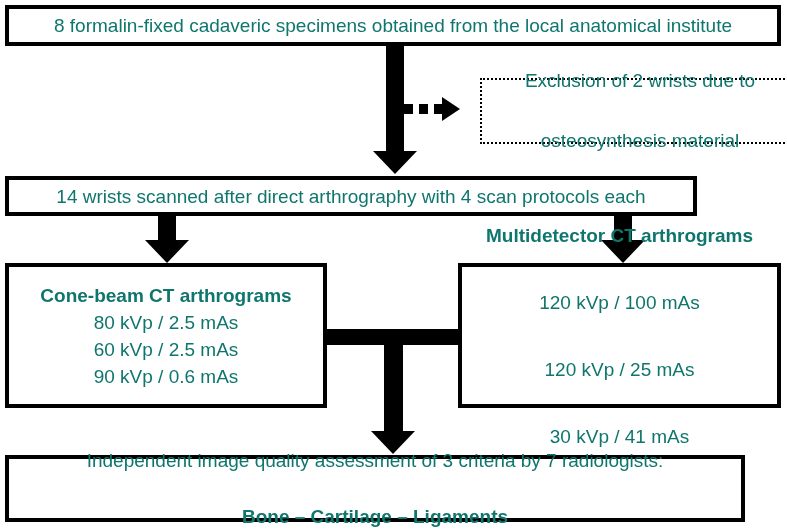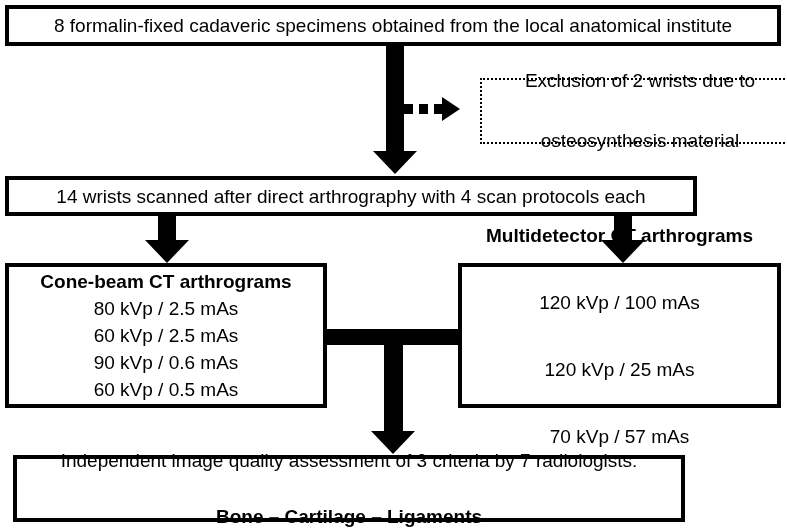--- a/index.html
+++ b/index.html
@@ -6,21 +6,21 @@
     margin: 0;
     padding: 0;
     background: #ffffff;
   }
   .frame {
     position: relative;
     width: 787px;
     height: 530px;
     background: #ffffff;
     font-family: "Liberation Sans", sans-serif;
-    color: #000000;
+    color: #0f766e;
     overflow: hidden;
   }
   .box {
     position: absolute;
     box-sizing: border-box;
     background: #ffffff;
     border: 4px solid #000000;
     display: flex;
     flex-direction: column;
     align-items: center;
@@ -79,21 +79,21 @@
   #arrow-right-stem  { left: 614px; top: 216px; width: 18px;  height: 25px; }
   #arrow-right-head  { left: 601px; top: 240px; }
 
   #box-conebeam      { left: 5px;   top: 263px; width: 322px; height: 145px; }
   #box-multidetector { left: 458px; top: 263px; width: 323px; height: 145px; gap: 40px; }
 
   #connector-bar     { left: 325px; top: 329px; width: 135px; height: 16px; }
   #merge-stem        { left: 384px; top: 334px; width: 19px;  height: 98px; }
   #merge-head        { left: 371px; top: 431px; }
 
-  #box-assessment    { left: 13px;   top: 455px; width: 672px; height: 67px; line-height: 28px; }
+  #box-assessment    { left: 5px;   top: 455px; width: 740px; height: 67px; line-height: 28px; }
 </style>
 </head>
 <body>
 
 <div class="frame">
 
   <div class="box" id="box-specimens">
     <div>8 formalin-fixed cadaveric specimens obtained from the local anatomical institute</div>
   </div>
 
@@ -115,28 +115,27 @@
   <div class="stem" id="arrow-left-stem"></div>
   <div class="head-down" id="arrow-left-head"></div>
   <div class="stem" id="arrow-right-stem"></div>
   <div class="head-down" id="arrow-right-head"></div>
 
   <div class="box" id="box-conebeam">
     <div class="title">Cone-beam CT arthrograms</div>
     <div>80 kVp / 2.5 mAs</div>
     <div>60 kVp / 2.5 mAs</div>
     <div>90 kVp / 0.6 mAs</div>
-    <div>60 kVp / 0.5 mAs</div>
   </div>
 
   <div class="box" id="box-multidetector">
     <div class="title">Multidetector CT arthrograms</div>
     <div>120 kVp / 100 mAs</div>
     <div>120 kVp / 25 mAs</div>
-    <div>70 kVp / 57 mAs</div>
+    <div>30 kVp / 41 mAs</div>
   </div>
 
   <div class="stem" id="connector-bar"></div>
   <div class="stem" id="merge-stem"></div>
   <div class="head-down" id="merge-head"></div>
 
   <div class="box" id="box-assessment">
     <div>Independent image quality assessment of 3 criteria by 7 radiologists:</div>
     <div class="bold-line">Bone – Cartilage – Ligaments</div>
   </div>

